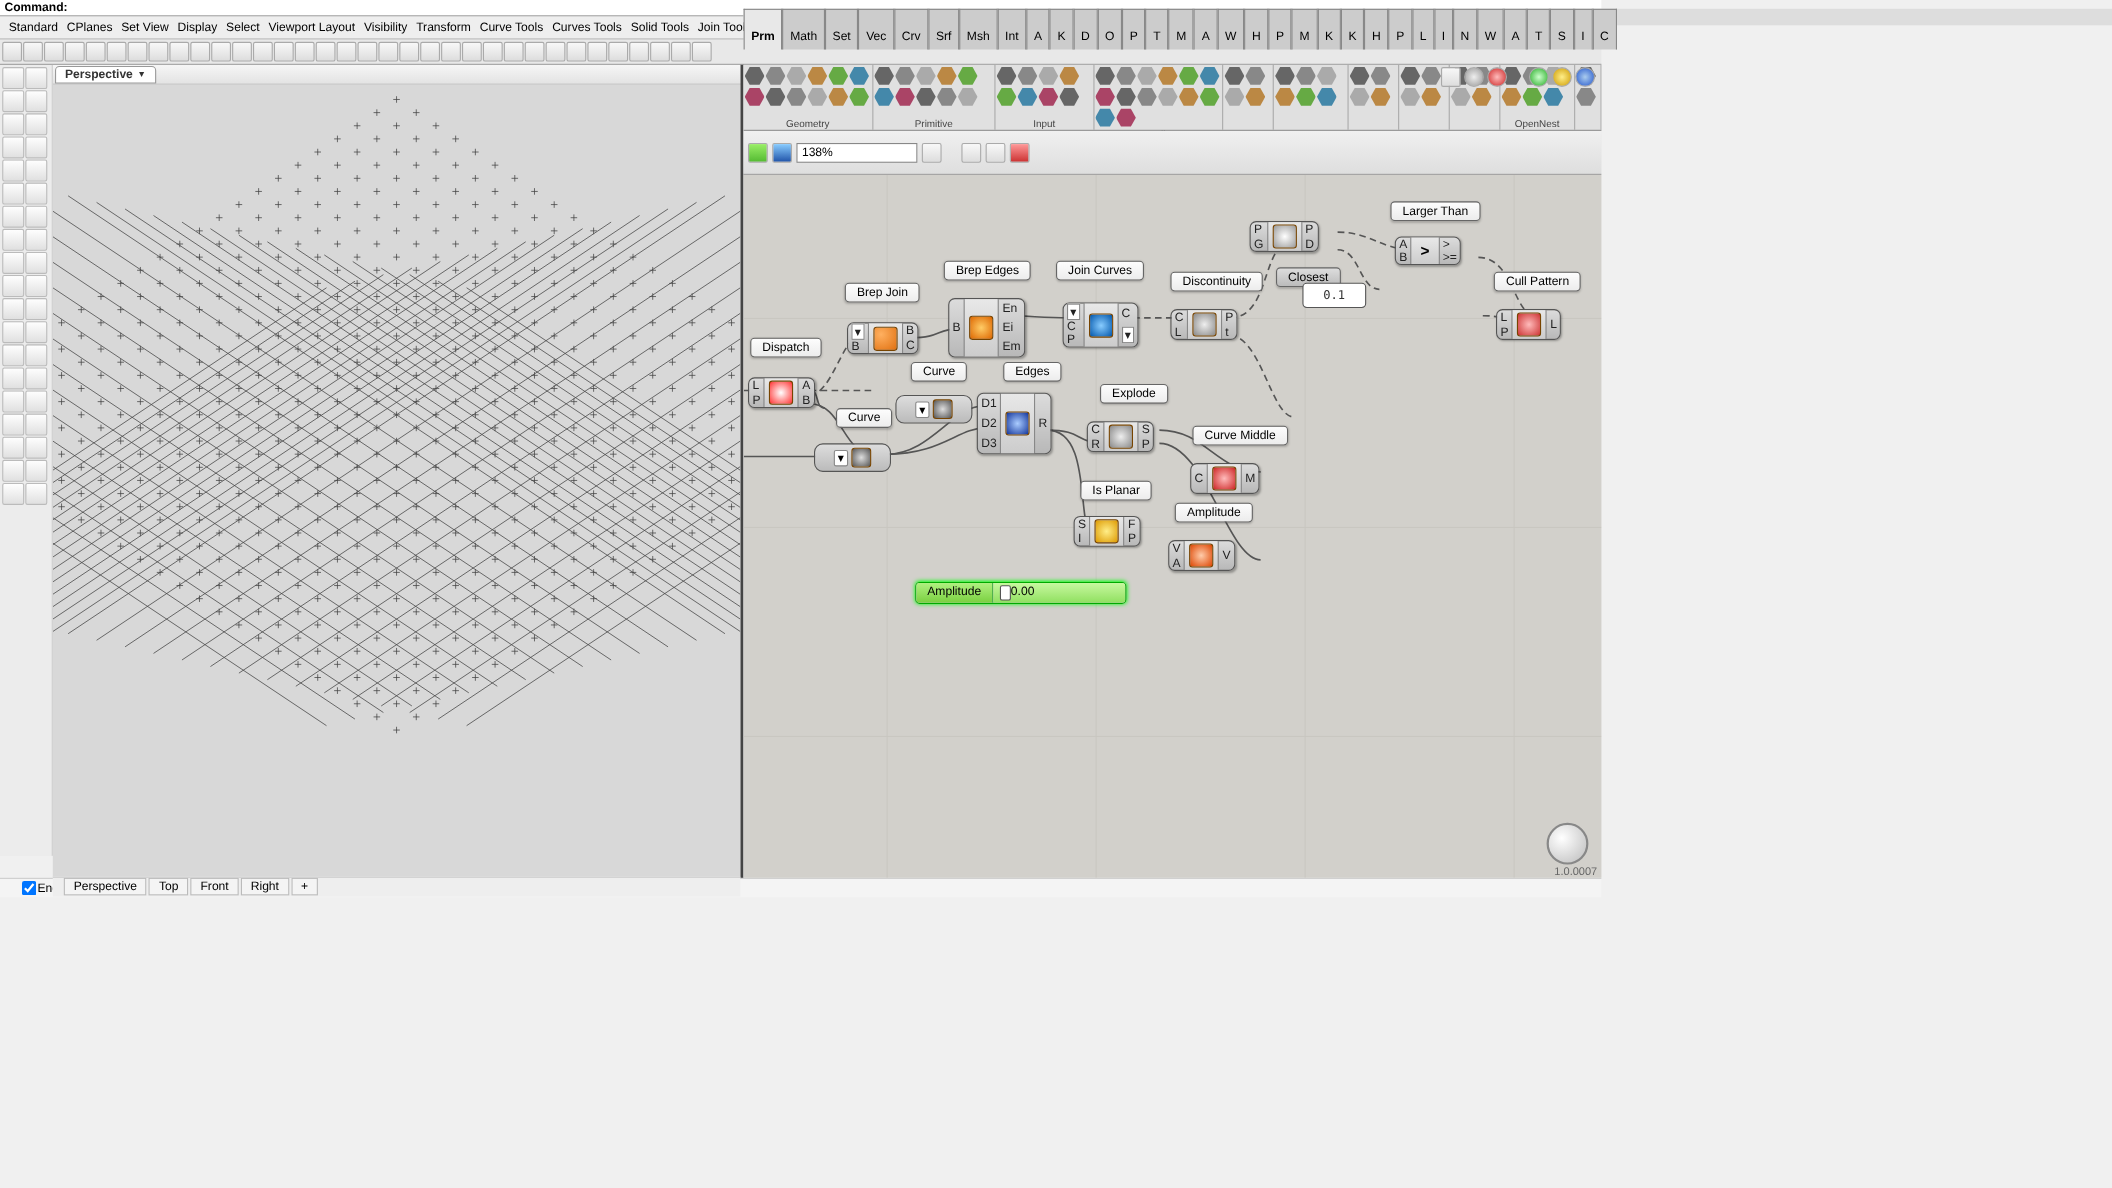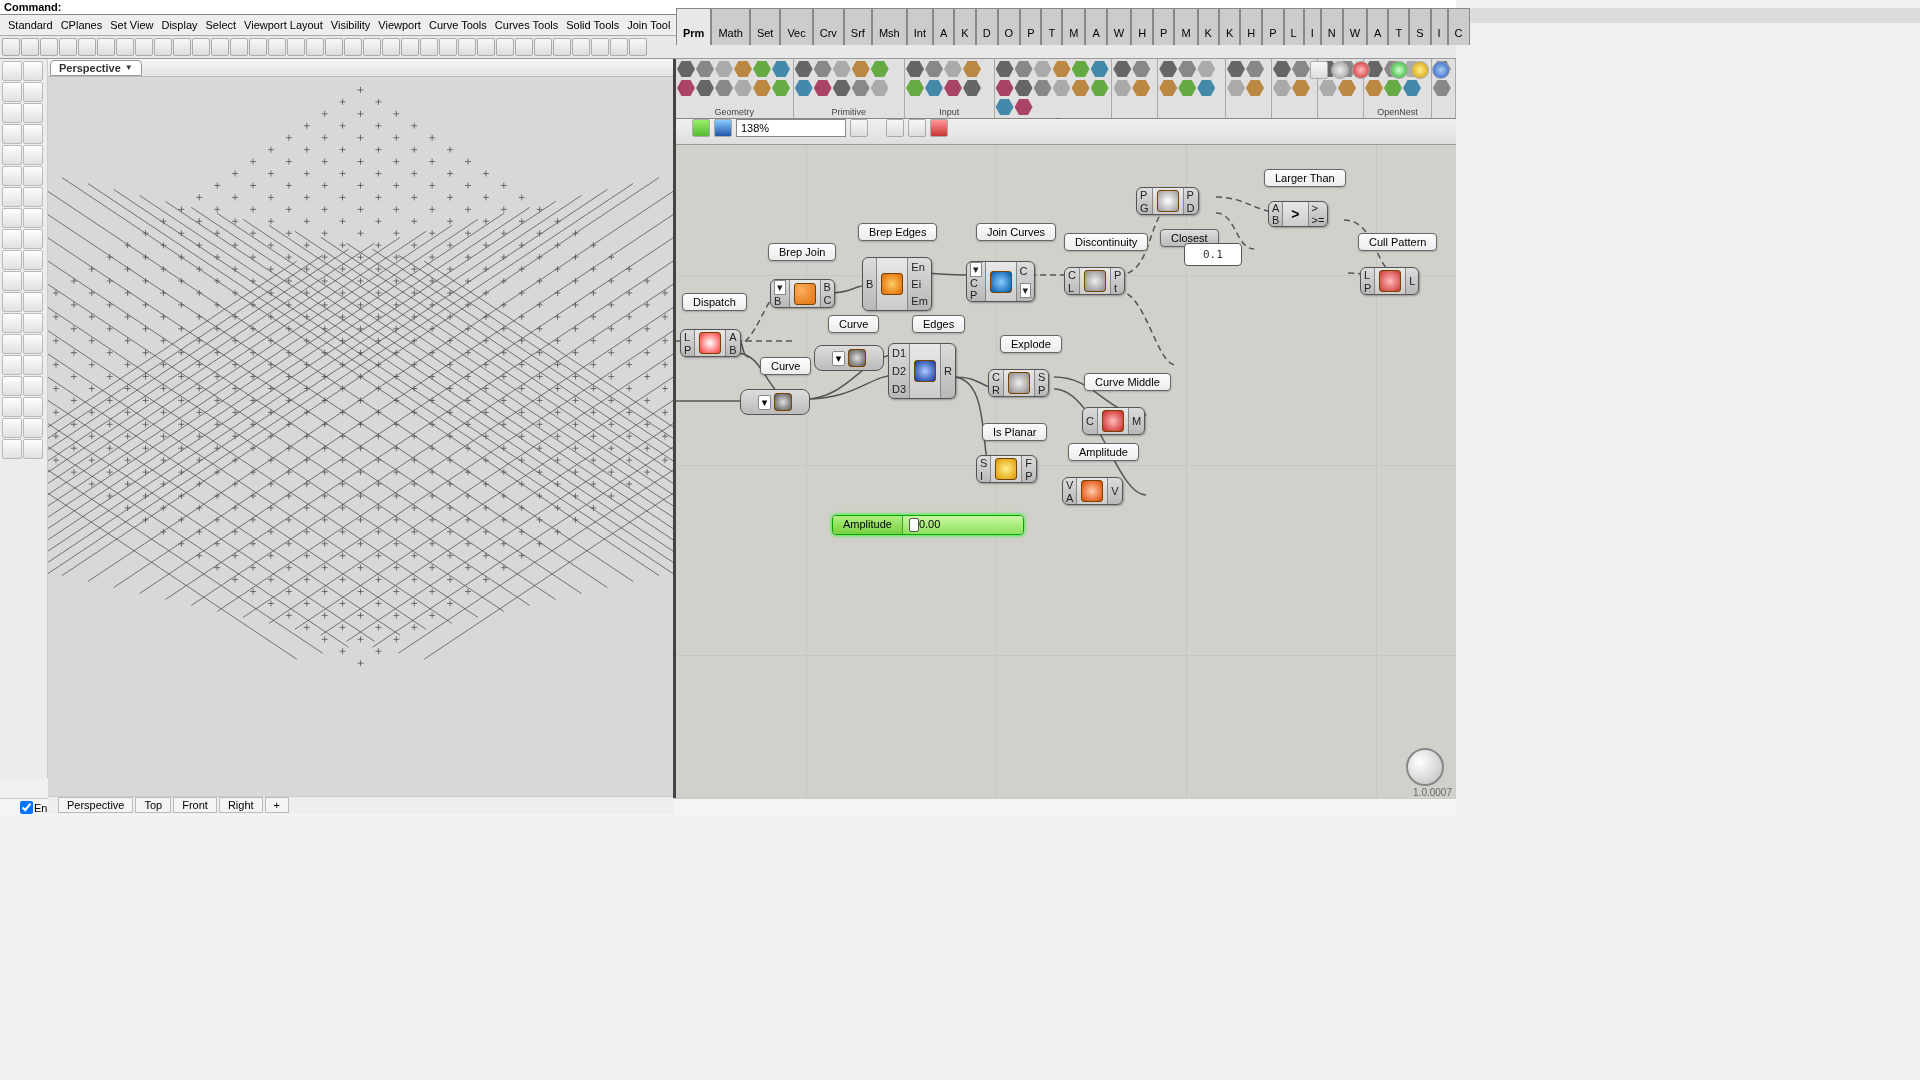--- a/index.html
+++ b/index.html
@@ -25,21 +25,21 @@
 .meshsvg{width:100%;height:100%}
 .vptabs{height:18px;background:#eee;border-top:1px solid #ccc;display:flex;align-items:center;gap:2px;padding-left:10px}
 .vptabs span{padding:1px 8px;border:1px solid #bbb;background:#f4f4f4;cursor:pointer}
 .osnap{height:18px;background:#f4f4f4;border-top:1px solid #ccc;display:flex;align-items:center;gap:2px;padding:1px 20px;font-size:10px}
 .osnap label{display:flex;align-items:center;gap:1px}
 .gh{flex:1;display:flex;flex-direction:column;background:#e8e8e8;position:relative}
 .gh-ribbon{height:60px;background:#e0e0e0;border-bottom:1px solid #888;display:flex}
 .rgroup{border-right:1px solid #aaa;display:flex;flex-direction:column;padding:1px}
 .ricons{flex:1;display:flex;flex-wrap:wrap;align-content:flex-start;gap:1px;max-width:200px}
 .rlabel{text-align:center;font-size:9px;color:#444;padding-top:1px}
-.gh-toolbar{height:26px;background:linear-gradient(#f0f0f0,#dedede);border-bottom:1px solid #999;display:flex;align-items:flex-start;gap:4px;padding:0 16px}
+.gh-toolbar{height:40px;background:linear-gradient(#f0f0f0,#dedede);border-bottom:1px solid #999;display:flex;align-items:center;gap:4px;padding:0 4px}
 .gh-zoom{width:110px;height:18px;border:1px solid #888;background:#fff;display:flex;align-items:center;padding:0 4px;font-size:10px}
 .gh-canvas{flex:1;background:#d2d0cb;position:relative;overflow:hidden}
 .grid{position:absolute;inset:0;background-image:linear-gradient(#c8c6c0 1px,transparent 1px),linear-gradient(90deg,#c8c6c0 1px,transparent 1px);background-size:190px 190px;background-position:-60px -60px}
 .node{position:absolute;background:linear-gradient(#dcdcdc,#b8b8b8);border:1px solid #555;border-radius:6px;box-shadow:1px 1px 2px rgba(0,0,0,.3);display:flex;align-items:stretch;min-height:26px}
 .node .mid{background:linear-gradient(#e8e8e8,#ccc);border-left:1px solid #888;border-right:1px solid #888;display:flex;align-items:center;justify-content:center;padding:2px 4px}
 .ports{display:flex;flex-direction:column;justify-content:space-around;padding:0 3px;font-size:10px;color:#222}
 .micon{width:22px;height:22px;background:radial-gradient(circle at 30% 30%,#ffb060,#e07010);border:1px solid #774400;border-radius:3px}
 .nlabel{position:absolute;background:linear-gradient(#fdfdfd,#ececec);border:1px solid #666;border-radius:4px;padding:2px 10px;font-size:11px;box-shadow:0 1px 2px rgba(0,0,0,.2);white-space:nowrap}
 .panel{position:absolute;background:#fff;border:1px solid #555;border-radius:4px;padding:4px 18px;font-family:Consolas,monospace;font-size:11px;color:#333}
 .slider{position:absolute;display:flex;height:20px;border:1px solid #0a0;border-radius:4px;overflow:hidden;box-shadow:0 0 4px #0f0}
@@ -97,21 +97,21 @@
     </div>
 
   <div class="menus">
       <span>Standard</span>
       <span>CPlanes</span>
       <span>Set View</span>
       <span>Display</span>
       <span>Select</span>
       <span>Viewport Layout</span>
       <span>Visibility</span>
-      <span>Viewport</span>
+      <span>Transform</span>
       <span>Curve Tools</span>
       <span>Curves Tools</span>
       <span>Solid Tools</span>
       <span>Join Tool</span>
     </div>
 
   <div class="toolbar">
       <span class="tbtn"></span>
       <span class="tbtn"></span>
       <span class="tbtn"></span>
@@ -1015,21 +1015,21 @@
           <path class="wire" d="M276,232 C320,232 300,330 320,330"></path>
           <path class="wire" d="M378,232 C420,232 430,270 470,270"></path>
           <path class="wire" d="M378,244 C420,244 440,350 470,350"></path>
           <path class="wire" d="M60,196 C70,196 64,212 74,212"></path>
           <path class="wire" d="M0,256 C30,256 40,256 66,256"></path>
         </svg>
 
         <div class="nlabel" style="left:6px;top:148px">Dispatch</div>
         <div class="nlabel" style="left:92px;top:98px">Brep Join</div>
         <div class="nlabel" style="left:182px;top:78px">Brep Edges</div>
-        <div class="nlabel" style="left:300px;top:78px">Join Curves</div>
+        <div class="nlabel" style="left:284px;top:78px">Join Curves</div>
         <div class="nlabel" style="left:388px;top:88px">Discontinuity</div>
         <div class="nlabel" style="left:484px;top:84px;background:linear-gradient(#ddd,#bbb)">Closest</div>
         <div class="nlabel" style="left:588px;top:24px">Larger Than</div>
         <div class="nlabel" style="left:682px;top:88px">Cull Pattern</div>
         <div class="nlabel" style="left:84px;top:212px">Curve</div>
         <div class="nlabel" style="left:152px;top:170px">Curve</div>
         <div class="nlabel" style="left:236px;top:170px">Edges</div>
         <div class="nlabel" style="left:324px;top:190px">Explode</div>
         <div class="nlabel" style="left:306px;top:278px">Is Planar</div>
         <div class="nlabel" style="left:408px;top:228px">Curve Middle</div>

